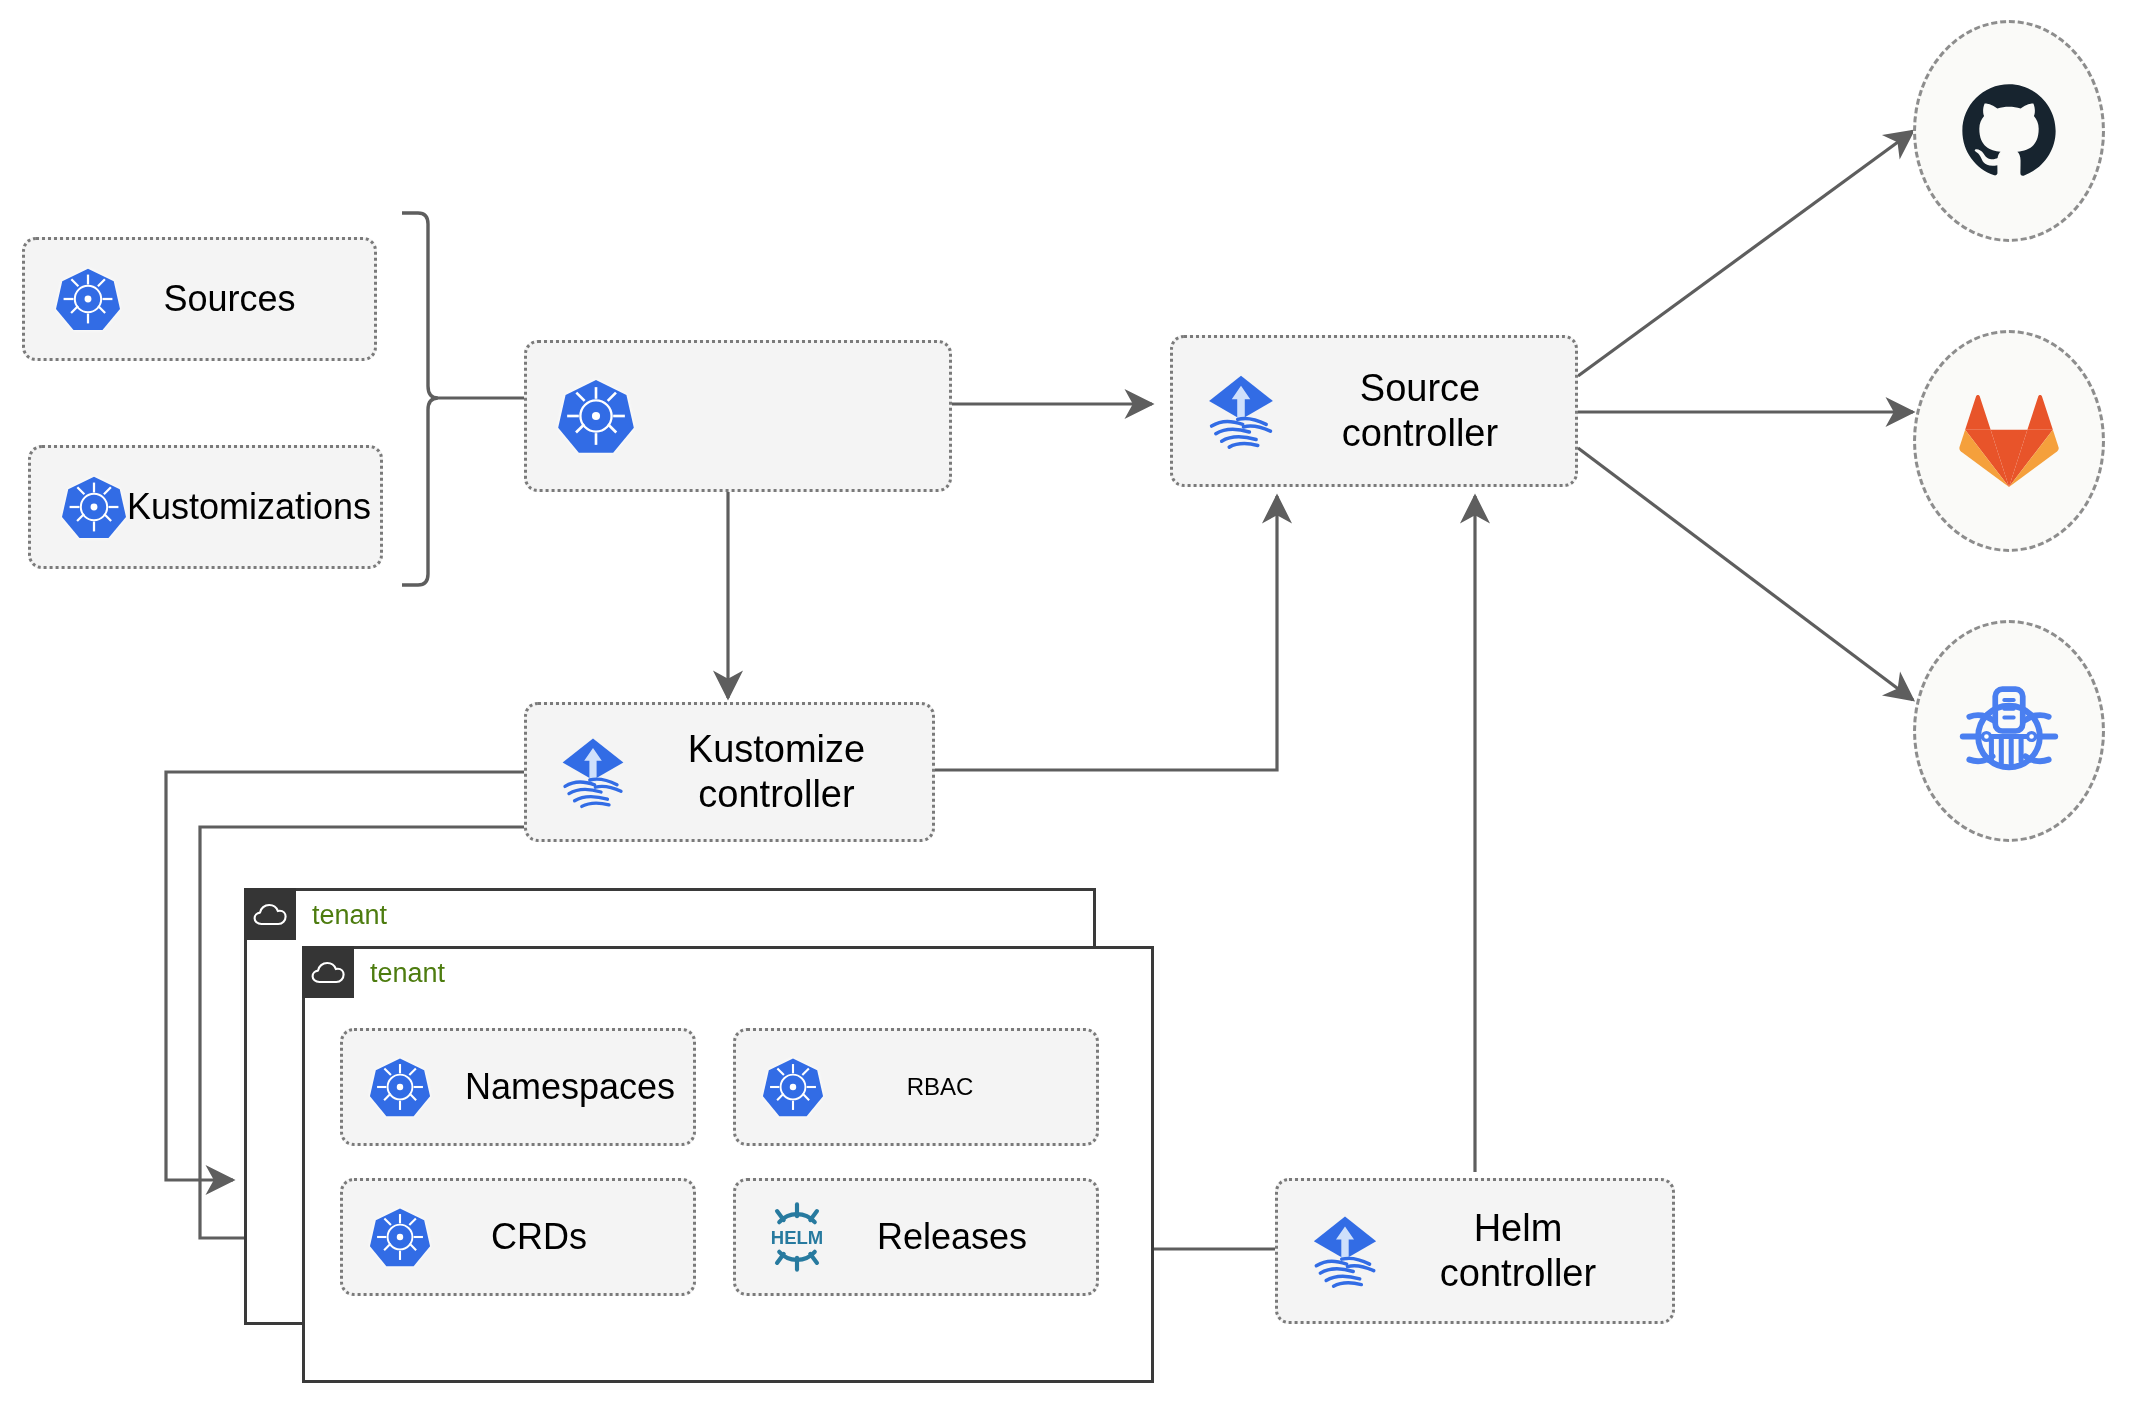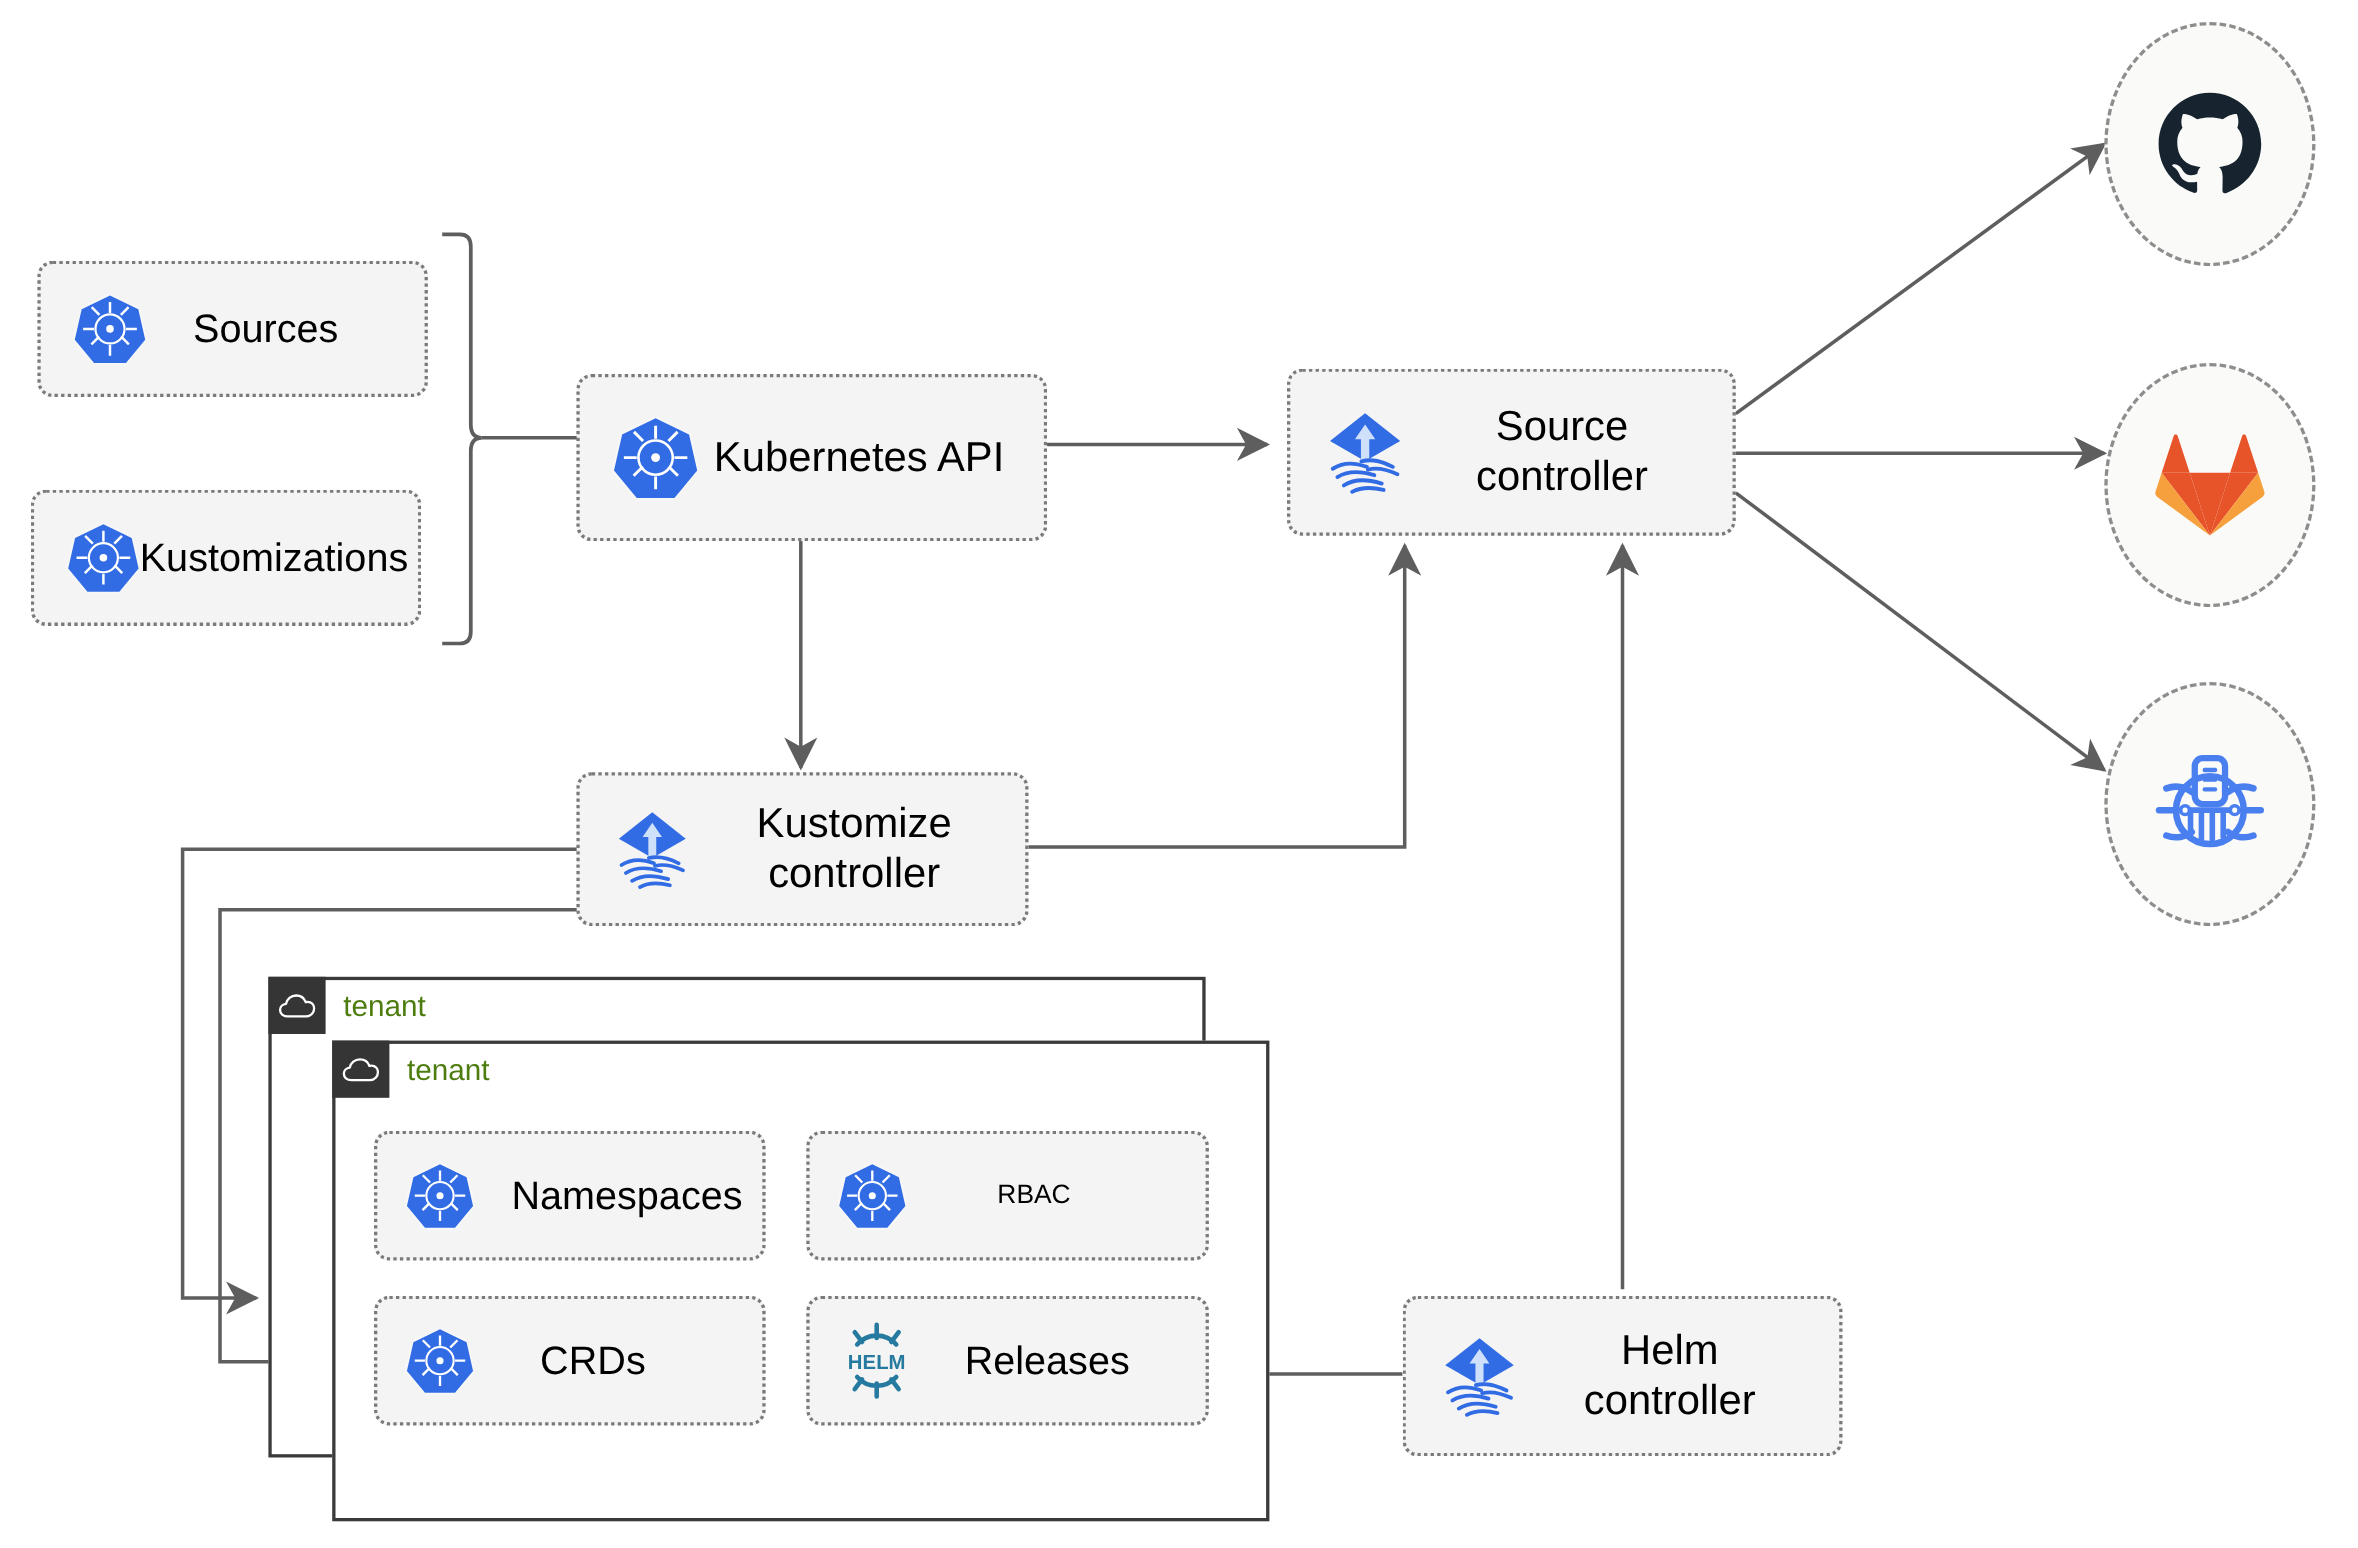--- a/index.html
+++ b/index.html
@@ -77,21 +77,21 @@
   <div class="tenant-hdr" style="left:302px;top:946px;width:52px;height:52px;">
     <svg width="34" height="24" viewBox="0 0 34 24">
       <path d="M8.5,22 C4.3,22 1.6,19.4 1.6,16.2 C1.6,13.2 4,10.9 7,10.6
                C7.8,6.2 11.6,3 16.2,3 C20.2,3 23.6,5.5 24.9,9.1
                C25.5,8.9 26.1,8.8 26.8,8.8 C30.2,8.8 32.6,11.4 32.6,14.6
                C32.6,18.6 29.6,22 25.3,22 Z" fill="none" stroke="#ffffff" stroke-width="2.1" stroke-linejoin="round"></path>
     </svg>
   </div>
   <div class="tenant-name" style="left:370px;top:958px;">tenant</div>
 
-  <div class="node" style="left:34px;top:237px;width:355px;height:124px;">
+  <div class="node" style="left:22px;top:237px;width:355px;height:124px;">
     <span class="ico k8s-wrap" style="margin-left:30px;">
       <svg width="66" height="66" viewBox="0 0 100 100">
         <path d="M50,4 L89,23 L98.5,65 L72,97 H28 L1.5,65 L11,23 Z" fill="#326ce5"></path>
         <g fill="#ffffff">
           <circle cx="50" cy="50" r="10.5"></circle>
           <path d="M48.3,13 h3.4 v15 h-3.4 Z"></path>
           <path d="M48.3,72 h3.4 v15 h-3.4 Z"></path>
           <path d="M13,48.3 h15 v3.4 h-15 Z"></path>
           <path d="M72,48.3 h15 v3.4 h-15 Z"></path>
           <path d="M23.6,21.2 l2.4,-2.4 l10.6,10.6 l-2.4,2.4 Z"></path>
@@ -143,21 +143,20 @@
           <path d="M23.6,21.2 l2.4,-2.4 l10.6,10.6 l-2.4,2.4 Z"></path>
           <path d="M64.2,61.8 l2.4,-2.4 l10.6,10.6 l-2.4,2.4 Z"></path>
           <path d="M74.4,18.8 l2.4,2.4 l-10.6,10.6 l-2.4,-2.4 Z"></path>
           <path d="M33.8,59.4 l2.4,2.4 l-10.6,10.6 l-2.4,-2.4 Z"></path>
           <circle cx="50" cy="50" r="20" fill="none" stroke="#ffffff" stroke-width="3"></circle>
           <circle cx="50" cy="50" r="12.5" fill="#326ce5"></circle>
           <circle cx="50" cy="50" r="5.2" fill="#ffffff"></circle>
         </g>
       </svg>
     </span>
-    <span class="lbl" style="font-size:38px;margin-right:22px;">Kubernetes API</span>
   </div>
 
   <div class="node" style="left:1170px;top:335px;width:408px;height:152px;">
     <span class="ico" style="margin-left:26px;">
       <svg width="84" height="84" viewBox="0 0 100 100">
         <path d="M50,8 L88,38 L50,60 L12,38 Z" fill="#326ce5"></path>
         <path d="M50,20 L61,36 h-6.5 v26 h-9 V36 H39 Z" fill="#cfe0fb"></path>
         <g stroke="#326ce5" stroke-width="4.2" fill="none" stroke-linecap="round">
           <path d="M15,68 C28,60 40,62 52,66"></path>
           <path d="M20,77 C33,69 47,71 60,75"></path>

